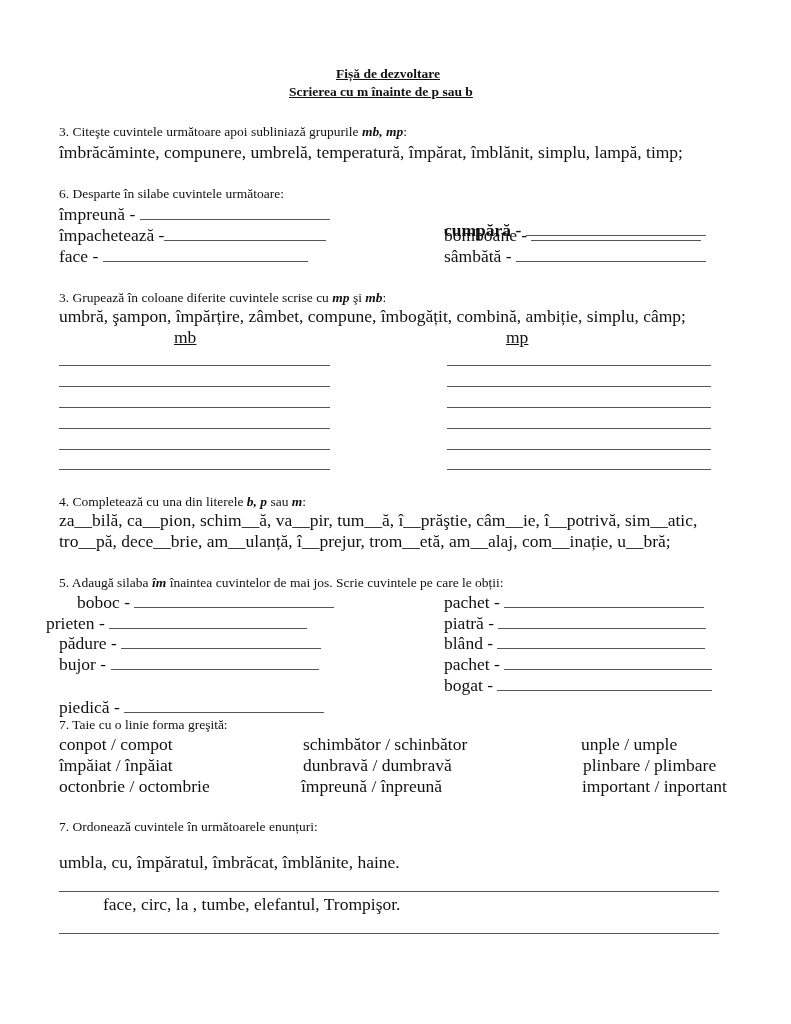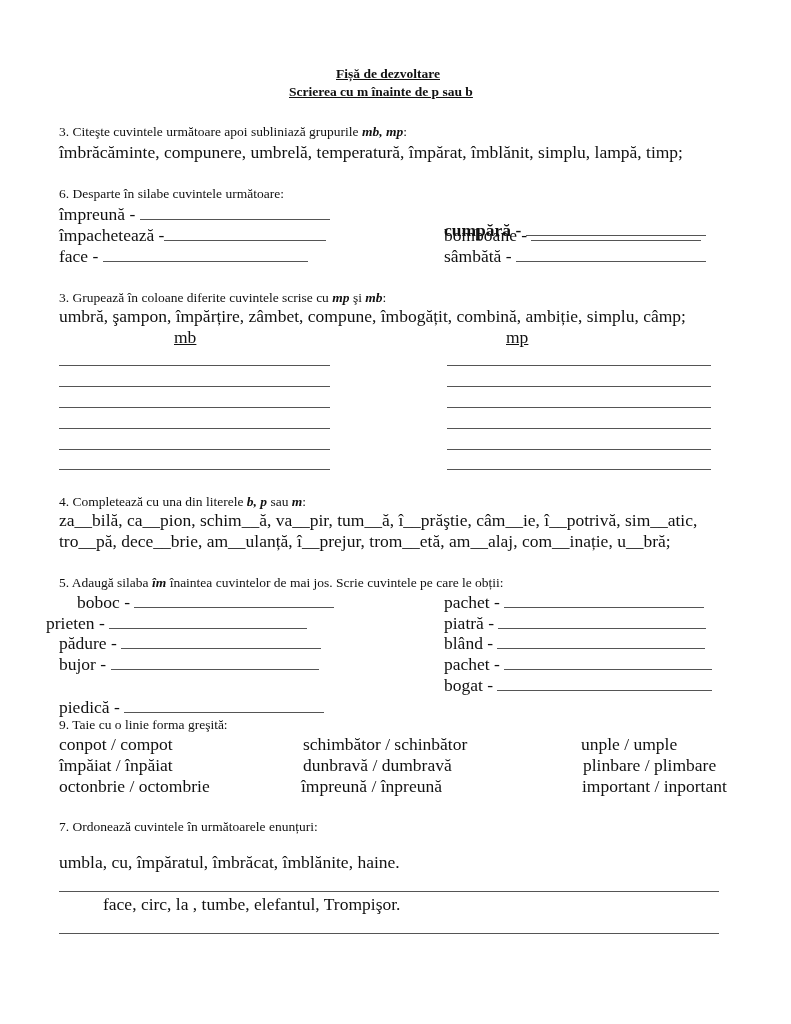--- a/index.html
+++ b/index.html
@@ -72,21 +72,21 @@
 <div class="row" style="left:59px; top:633px;"><span>pădure -</span> <span class="fill" style="width:200px;"></span></div>
 <div class="row" style="left:59px; top:654px;"><span>bujor -</span> <span class="fill" style="width:208px;"></span></div>
 <div class="row" style="left:59px; top:675px;margin-top:22px;"><span>piedică -</span> <span class="fill" style="width:200px;"></span></div>
 
 <div class="row" style="left:444px; top:592px;"><span>pachet -</span> <span class="fill" style="width:200px;"></span></div>
 <div class="row" style="left:444px; top:613px;"><span>piatră -</span> <span class="fill" style="width:208px;"></span></div>
 <div class="row" style="left:444px; top:633px;"><span>blând -</span> <span class="fill" style="width:208px;"></span></div>
 <div class="row" style="left:444px; top:654px;"><span>pachet -</span> <span class="fill" style="width:208px;"></span></div>
 <div class="row" style="left:444px; top:675px;"><span>bogat -</span> <span class="fill" style="width:215px;"></span></div>
 
-<div class="abs q" style="left:59px; top:717px;">9. Taie cu o linie forma greşită:</div>
+<div class="abs q" style="left:59px; top:717px;">7. Taie cu o linie forma greşită:</div>
 
 <div class="abs big" style="left:59px; top:734px;">conpot / compot</div>
 <div class="abs big" style="left:59px; top:755px;">împăiat / înpăiat</div>
 <div class="abs big" style="left:59px; top:776px;">octonbrie / octombrie</div>
 
 <div class="abs big" style="left:303px; top:734px;">schimbător / schinbător</div>
 <div class="abs big" style="left:303px; top:755px;">dunbravă / dumbravă</div>
 <div class="abs big" style="left:301px; top:776px;">împreună / înpreună</div>
 
 <div class="abs big" style="left:581px; top:734px;">unple / umple</div>

